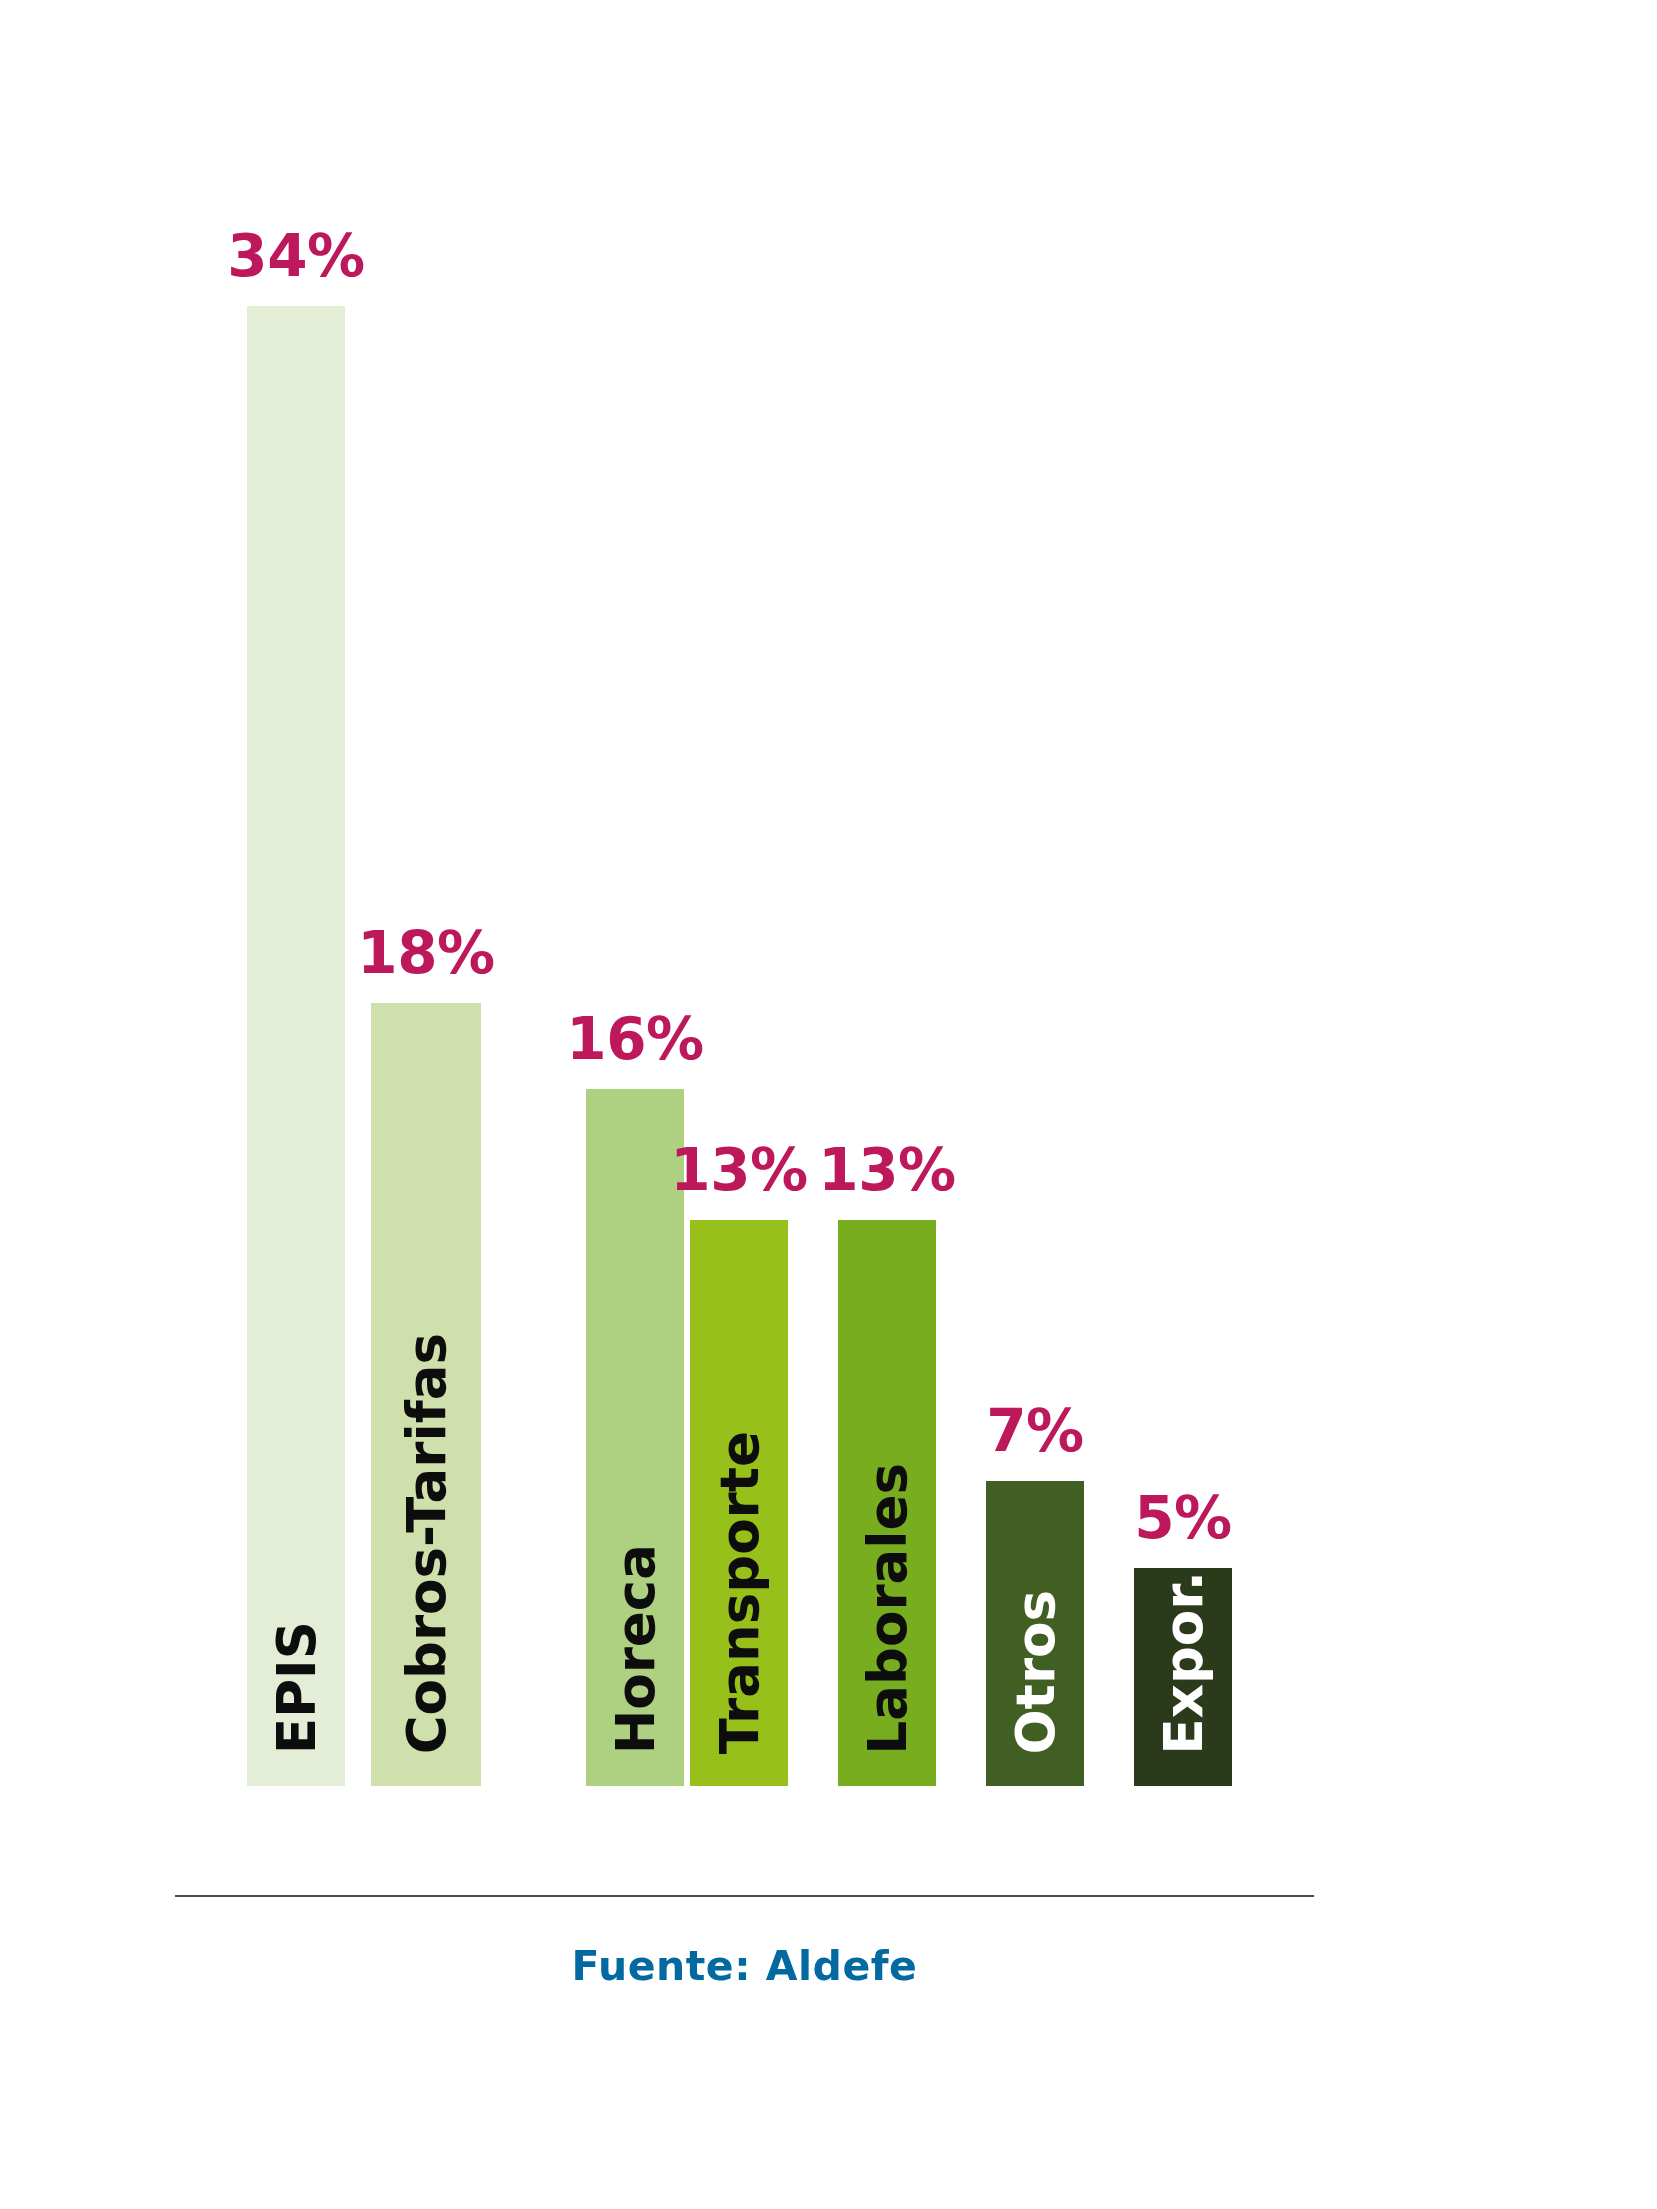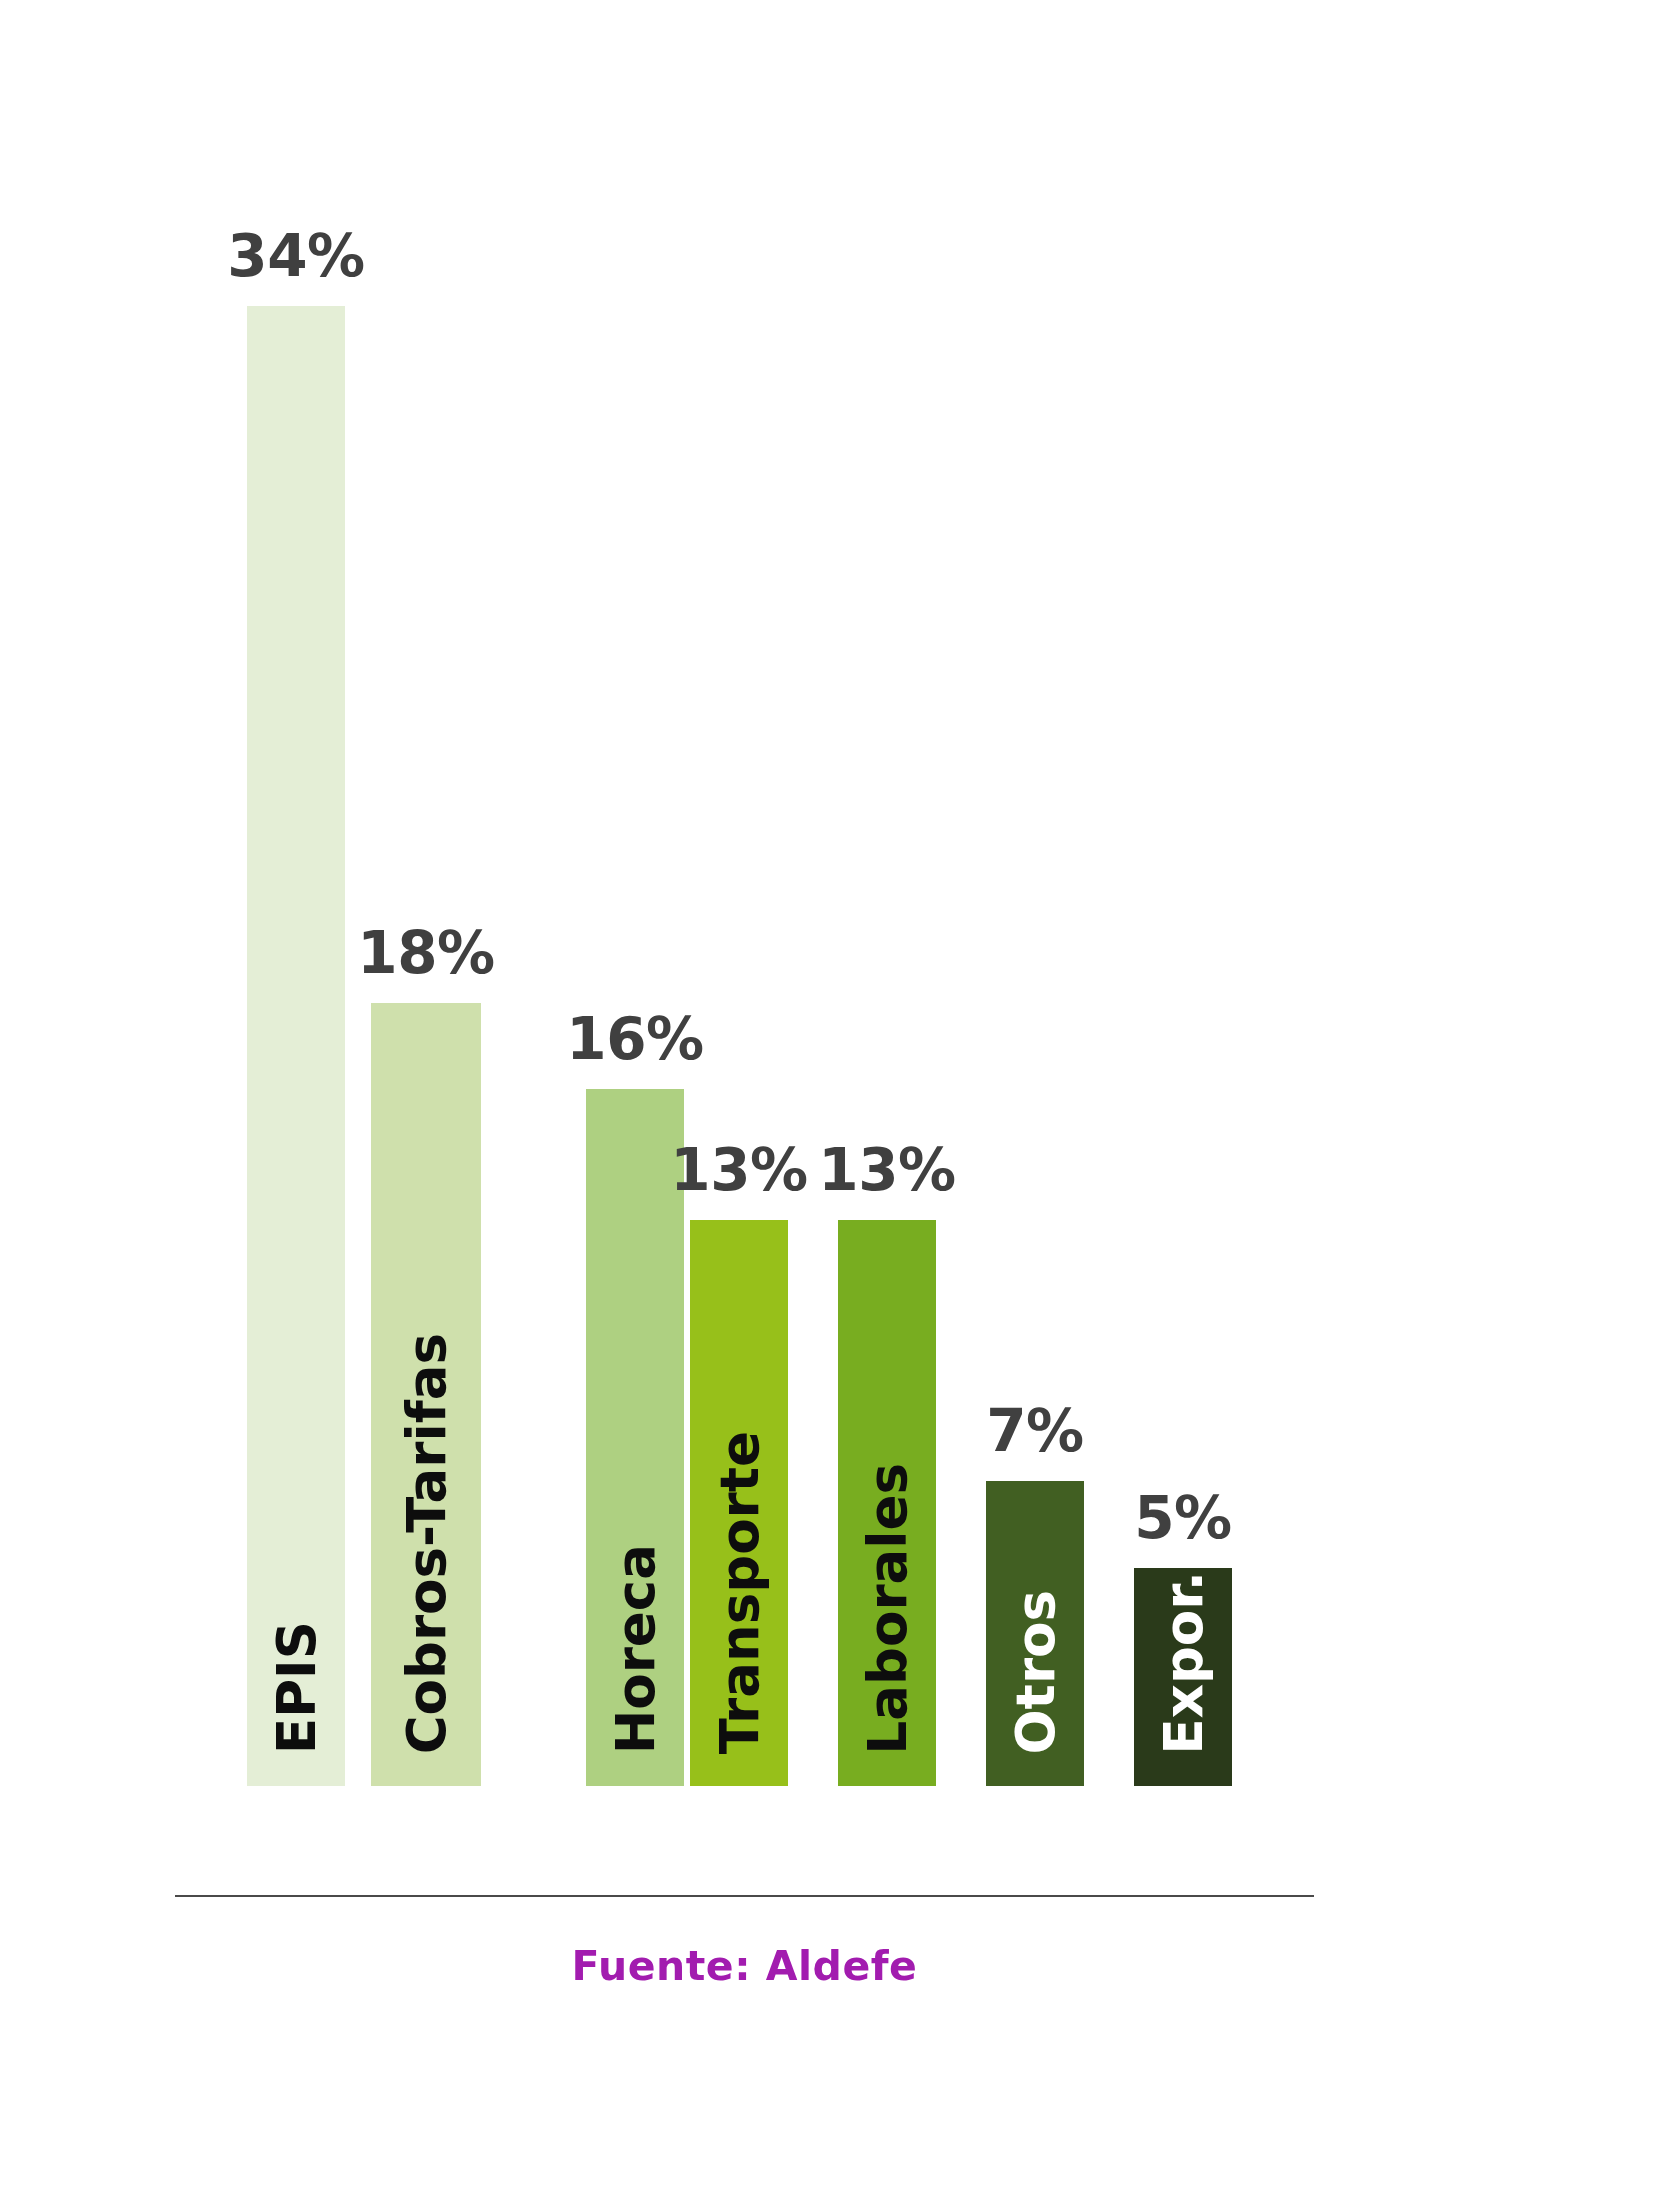--- a/index.html
+++ b/index.html
@@ -36,21 +36,21 @@
     bottom: 0;            
     display: flex;
     flex-direction: column;
     align-items: center;
     justify-content: flex-end;
   }
 
   .bar-value {
     font-size: 58px;
     font-weight: bold;
-    color: #404040;
+    color: #be185d;
     line-height: 1;
     letter-spacing: -0.5px;
     margin-bottom: 21px;
     white-space: nowrap;
   }
 
   .bar-rect {
     position: relative;
     width: 100%;
     display: flex;
@@ -80,21 +80,21 @@
   }
 
   #source-note {
     position: absolute;
     left: 175px;
     top: 1942px;
     width: 1139px;
     text-align: center;
     font-size: 41px;
     font-weight: bold;
-    color: #a21caf;
+    color: #0369a1;
     letter-spacing: 0.5px;
   }
 </style>
 </head>
 <body>
 
 <div id="page">
 
   <div id="chart-area">
       <div class="bar-group" style="left: 247px; width: 98px; bottom: 2.8px;">

